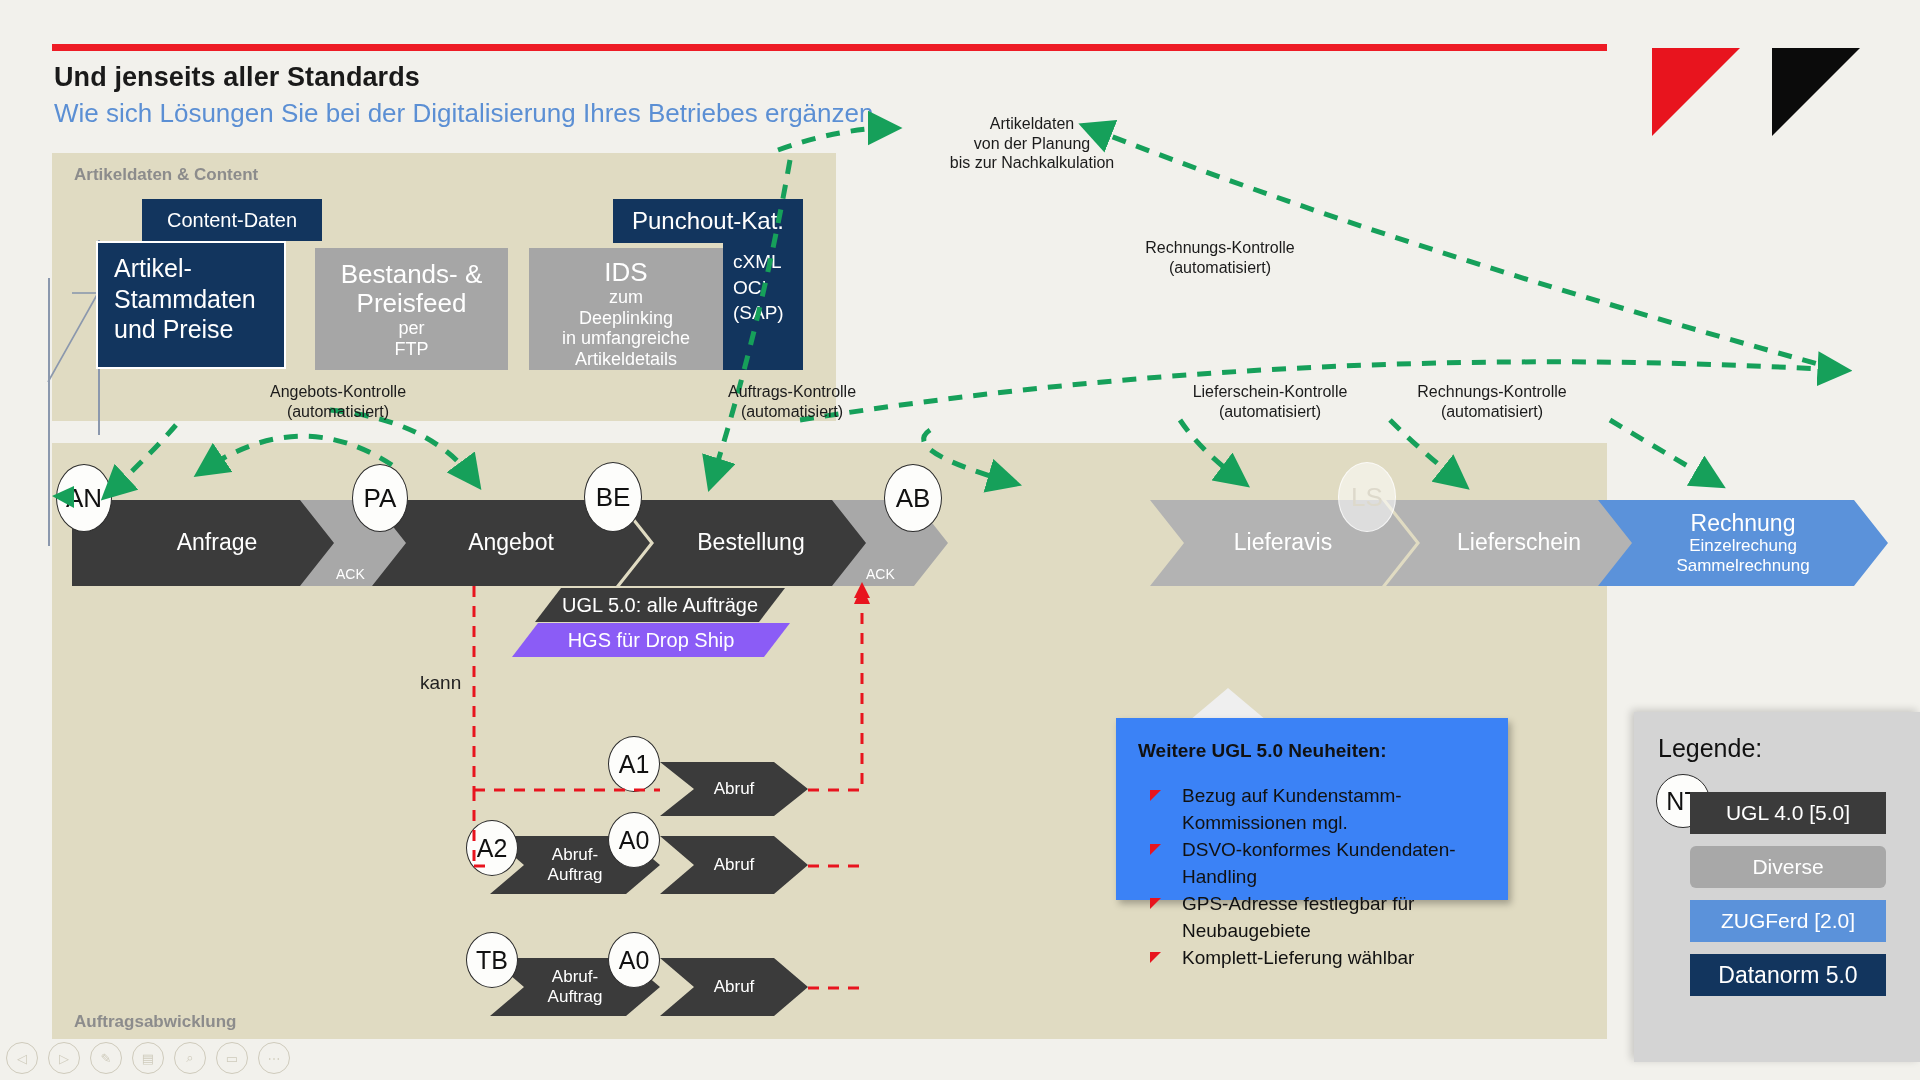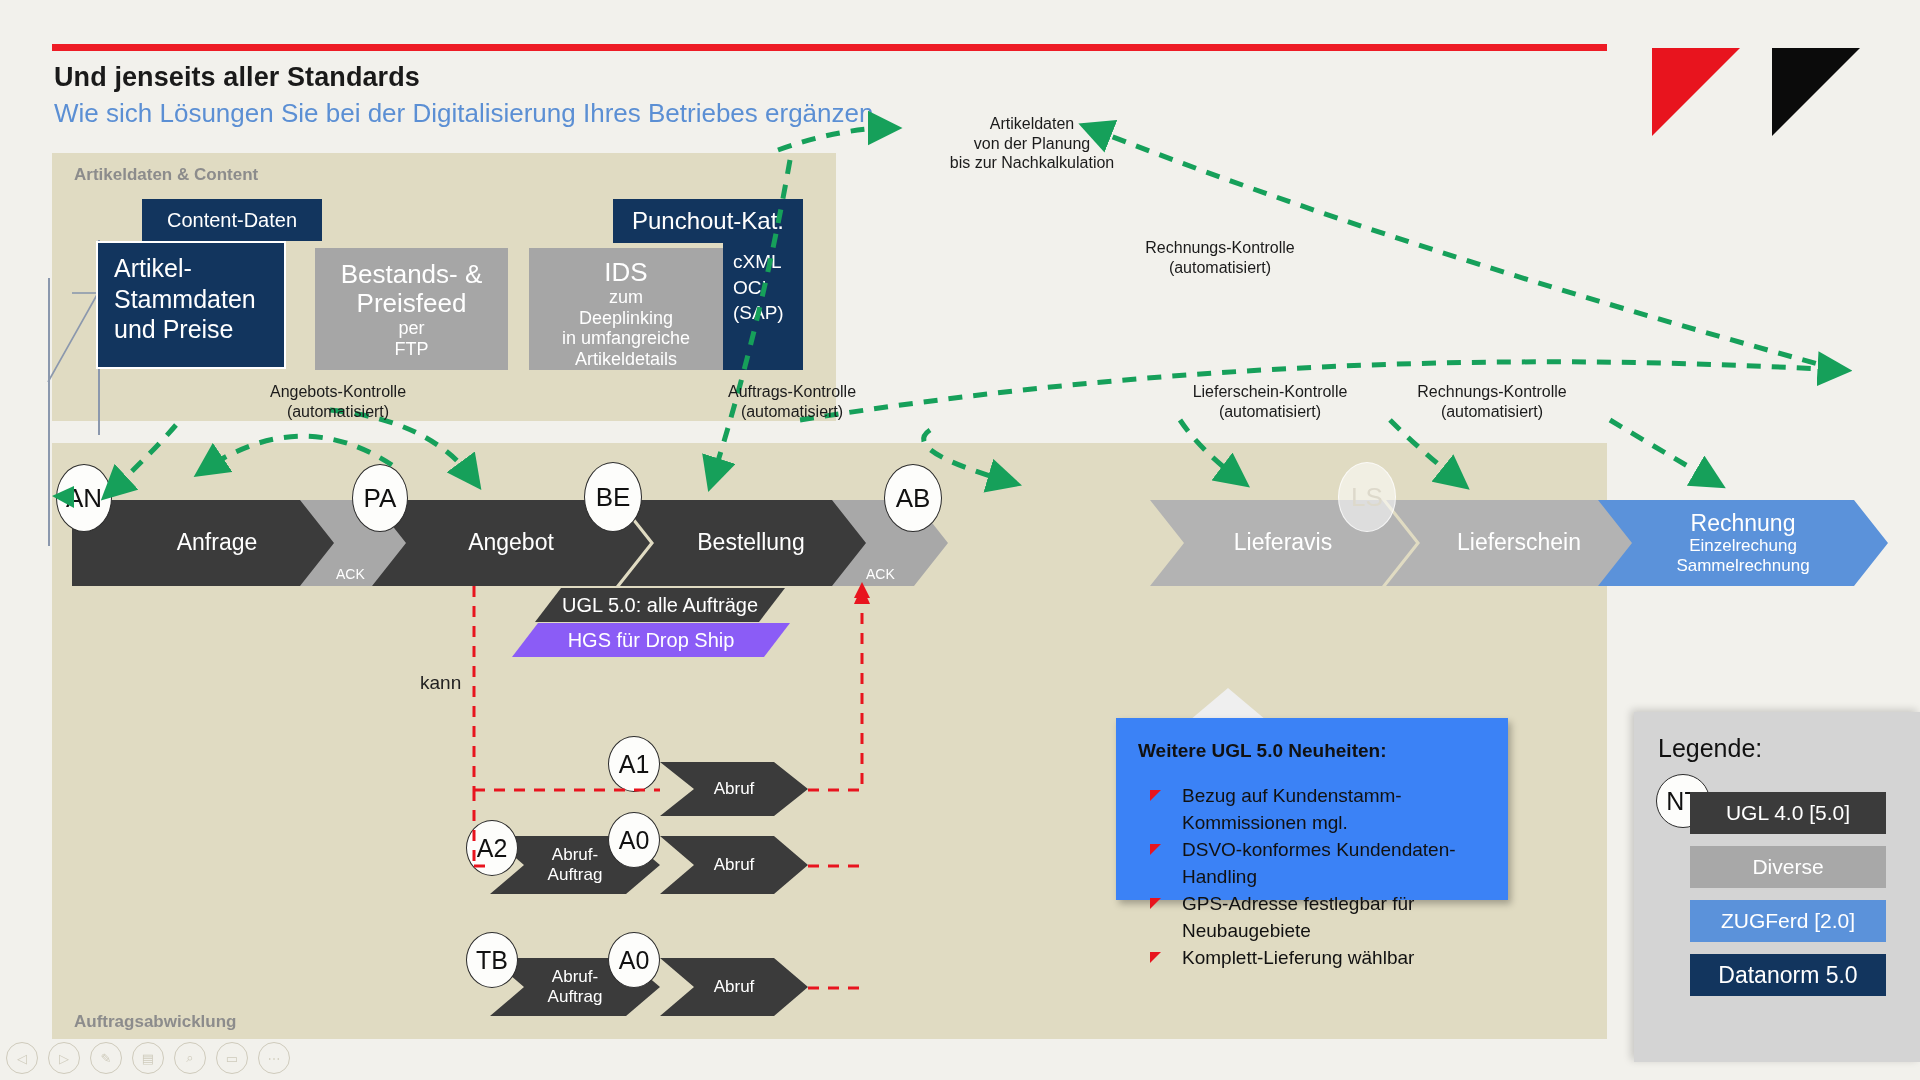--- a/index.html
+++ b/index.html
@@ -112,21 +112,21 @@
     border-left:11px solid #e8141e;border-bottom:11px solid transparent;}
 
   
   #legend{
     position:absolute;left:1634px;top:712px;width:286px;height:350px;
     background:#d4d4d4;box-shadow:-3px -2px 8px rgba(0,0,0,.18);
   }
   #legend .lg-title{position:absolute;left:24px;top:22px;font-size:25px;color:#111;}
   .lg-item{position:absolute;left:56px;width:196px;height:42px;display:flex;align-items:center;justify-content:center;font-size:21px;color:#fff;}
   #lg-ugl{top:80px;background:#3b3b3b;}
-  #lg-div{top:134px;background:#a8a8a8;}
+  #lg-div{top:134px;background:#a8a8a8;border-radius:6px;}
   #lg-zug{top:188px;background:#5b92da;}
   #lg-dat{top:242px;background:#12355e;font-size:23px;}
   #lg-marker{position:absolute;left:22px;top:62px;width:52px;height:52px;font-size:25px;}
 
   
   .gtext{position:absolute;text-align:center;font-size:16px;line-height:1.22;color:#1b1b1b;}
 
   
   #toolbar{position:absolute;left:6px;top:1042px;display:flex;gap:10px;align-items:center;}
   .tbtn{width:30px;height:30px;border-radius:50%;border:1.4px solid #cfcbbc;color:#cfcbbc;

